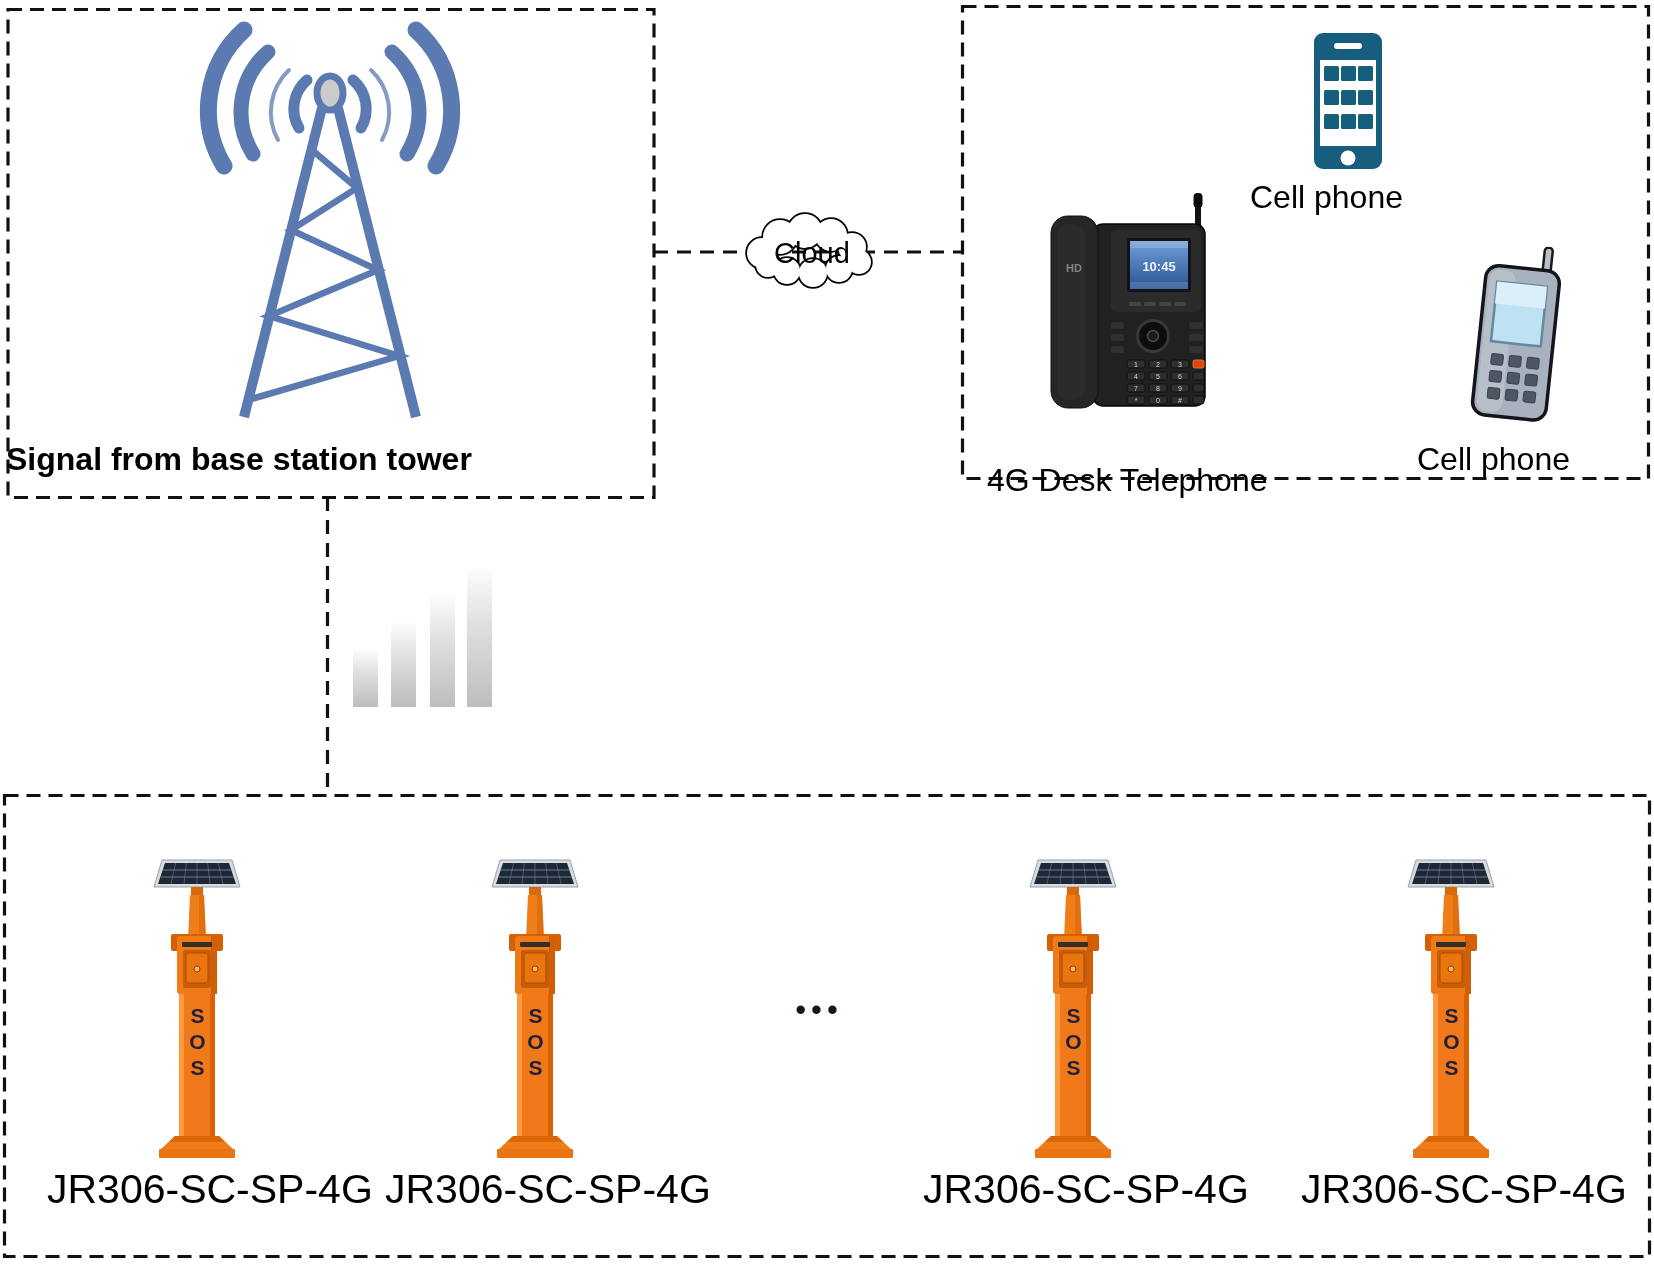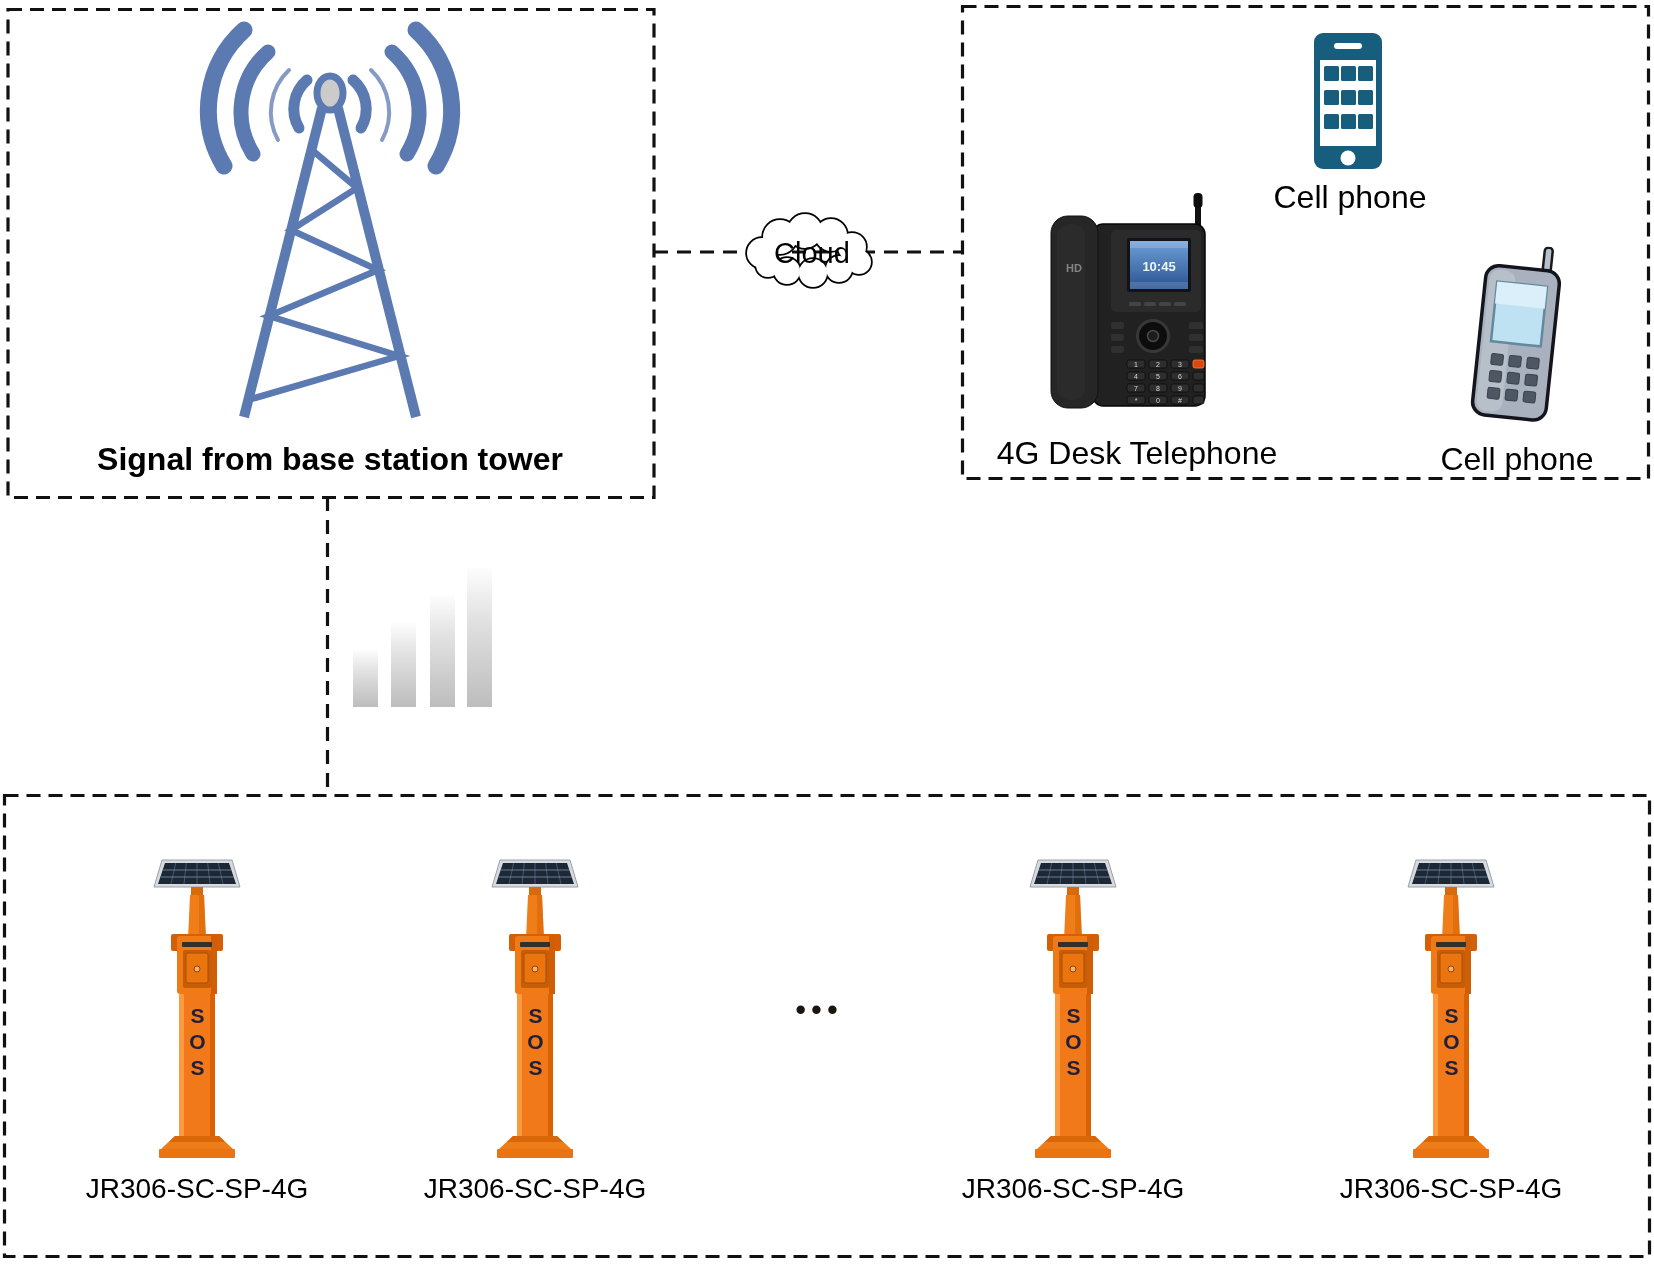--- a/index.html
+++ b/index.html
@@ -1,20 +1,20 @@
 <!DOCTYPE html>
 <html><head>
 <meta charset="utf-8">
 <style>
   html,body{margin:0;padding:0;background:#fff;}
   body{width:1654px;height:1264px;position:relative;overflow:hidden;
        font-family:"Liberation Sans",sans-serif;color:#000;}
   .abs{position:absolute;}
-  .label{position:absolute;text-align:center;font-size:32px;line-height:36px;color:#000;white-space:nowrap;}
-  .post-label{position:absolute;text-align:center;font-size:28px;line-height:34px;color:#000;white-space:nowrap;width:300px;}
+  .label{position:absolute;font-size:32px;line-height:36px;color:#000;white-space:nowrap;}
+  .post-label{position:absolute;text-align:center;font-size:41px;line-height:34px;color:#000;white-space:nowrap;width:300px;}
   .bar{position:absolute;width:25px;background:linear-gradient(180deg,#fdfdfd 0%,#e3e3e3 35%,#bdbdbd 100%);}
   .sos-vert{position:absolute;left:50%;top:146px;transform:translateX(-50%);
             writing-mode:vertical-lr;text-orientation:upright;
             font-size:21px;font-weight:800;letter-spacing:3px;color:#20203a;}
   .dots{position:absolute;left:744px;top:988px;width:150px;text-align:center;
         font-size:31px;letter-spacing:5px;color:#1a150e;line-height:44px;}
   .post-slot{position:absolute;width:120px;height:300px;top:858px;}
 </style>
 </head>
 <body>
@@ -162,21 +162,21 @@
         <text x="137" y="188.5">6</text>
       <text x="93" y="200.5">7</text>
         <text x="115" y="200.5">8</text>
         <text x="137" y="200.5">9</text>
       <text x="93" y="212.5">*</text>
         <text x="115" y="212.5">0</text>
         <text x="137" y="212.5">#</text>
     </g>
   </g>
 </svg>
-<div class="label" style="left:987px;top:435px;width:300px;">4G Desk Telephone</div>
+<div class="label" style="left:987px;top:462px;width:300px;">4G Desk Telephone</div>
 
 <svg class="abs" style="left:1472px;top:244px;transform:rotate(6deg)" width="92" height="178" viewBox="0 0 92 178">
   <rect x="64" y="1" width="8" height="30" rx="3.5" fill="#b8c0ca" stroke="#1a1a1a" stroke-width="2.5"></rect>
   <rect x="8" y="24" width="74" height="150" rx="13" fill="#a8b1bd" stroke="#14141c" stroke-width="3.5"></rect>
   <rect x="12" y="28" width="26" height="142" rx="10" fill="#ffffff" opacity="0.18"></rect>
   <rect x="20" y="40" width="50" height="60" fill="#bfe2f3" stroke="#64899f" stroke-width="2.5"></rect>
   <rect x="20" y="40" width="50" height="22" fill="#dbeffa"></rect>
   <g fill="#4c5763" stroke="#39424c">
     <rect x="22" y="112" width="12" height="11" rx="2"></rect>
       <rect x="40" y="112" width="12" height="11" rx="2"></rect>

